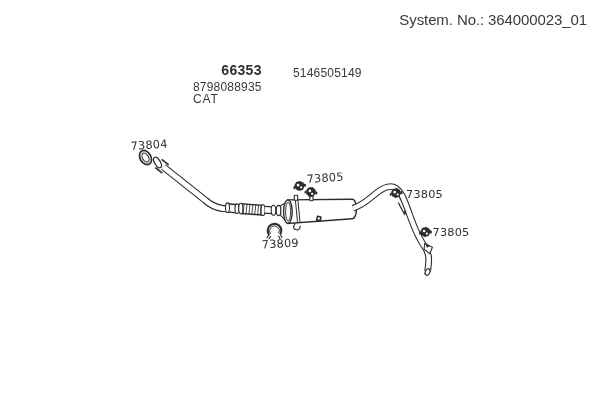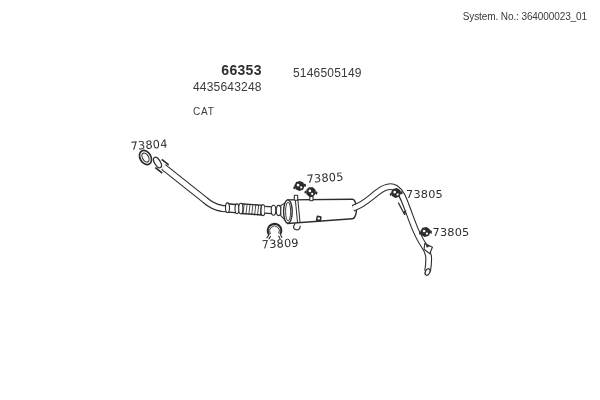--- a/index.html
+++ b/index.html
@@ -5,49 +5,49 @@
   html,body{margin:0;padding:0;}
   body{
     --line:#2c2c2c; --text:#3a3a3a; --bg:#ffffff;
     width:600px;height:400px;background:var(--bg);
     font-family:"Liberation Sans",sans-serif;color:var(--text);
     position:relative;overflow:hidden;
   }
   .page{position:absolute;inset:0;}
   .system-no{
     position:absolute;top:11px;right:13px;
-    font-size:10px;letter-spacing:-0.1px;color:var(--text);
+    font-size:15px;letter-spacing:-0.1px;color:var(--text);
   }
   .assembly{position:absolute;line-height:1;}
   .assembly-1{left:193px;top:63px;}
   .assembly-2{left:293px;top:63px;}
   .asm-num{font-size:14px;font-weight:700;color:#2f2f2f;letter-spacing:0.3px;text-align:right;}
   .asm-ref{font-size:12px;margin-top:4px;letter-spacing:0.2px;}
-  .asm-note{font-size:10px;margin-top:14px;letter-spacing:0.8px;}
+  .asm-note{font-size:12px;margin-top:0;letter-spacing:0.8px;}
   svg.diagram{position:absolute;left:0;top:0;}
   .ln{stroke:var(--line);fill:none;}
   .tube-out{stroke:var(--line);fill:none;stroke-linecap:butt;stroke-linejoin:round;}
   .tube-in{stroke:var(--bg);fill:none;stroke-linecap:butt;stroke-linejoin:round;}
   .wh{fill:var(--bg);stroke:var(--line);}
   .dk{fill:var(--line);stroke:none;}
   .callout{
     font-family:"DejaVu Sans",sans-serif;font-size:11.3px;
     fill:#2f2f2f;letter-spacing:0.2px;
   }
 </style>
 </head>
 <body style="--line: #2c2c2c; --text: #3a3a3a; --bg: #ffffff;">
 
 <div class="page">
 
   <div class="system-no">System. No.: 364000023_01</div>
 
   <div class="assembly assembly-1">
     <div class="asm-num">66353</div>
-    <div class="asm-ref">4435643248</div>
+    <div class="asm-ref">8798088935</div>
     <div class="asm-note">CAT</div>
   </div>
 
   <div class="assembly assembly-2">
     <div class="asm-ref">5146505149</div>
     <div class="asm-note"></div>
   </div>
 
   <svg class="diagram" width="600" height="400" viewBox="0 0 600 400">
 

